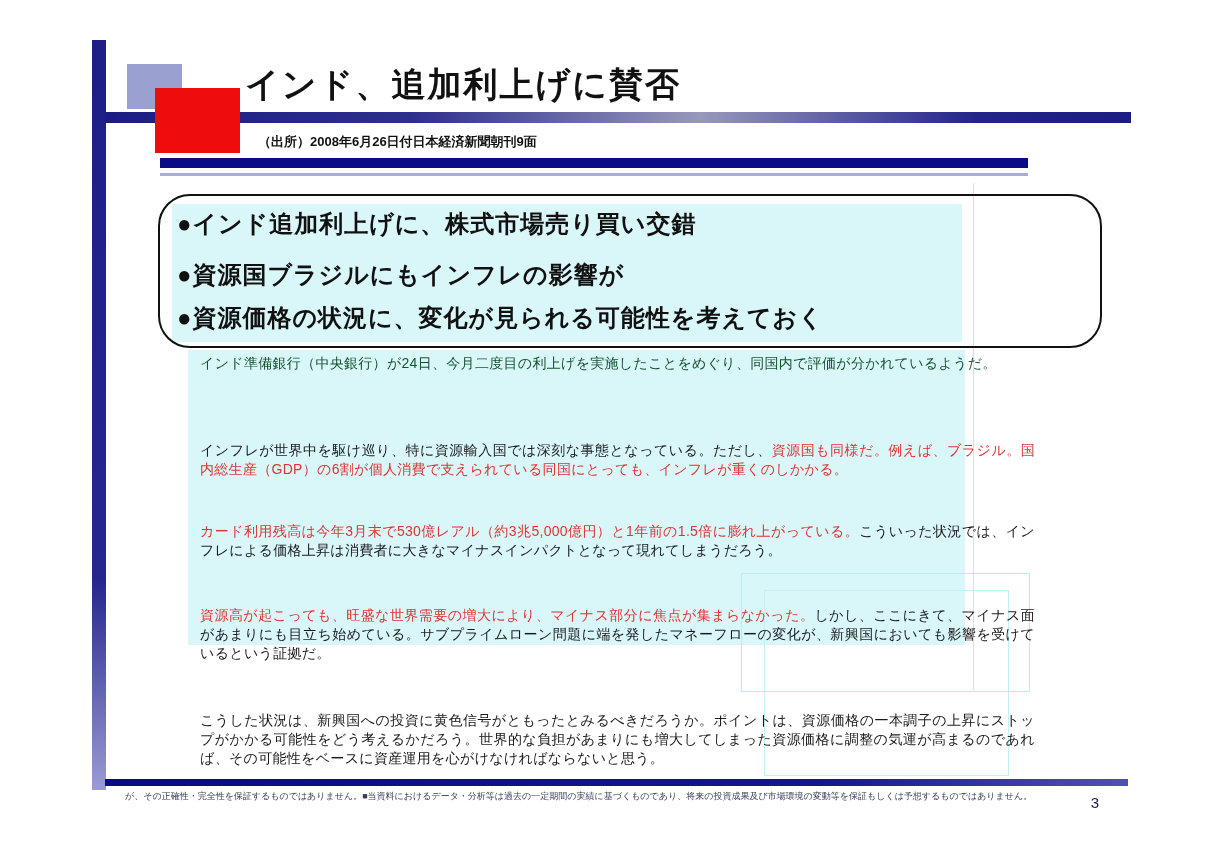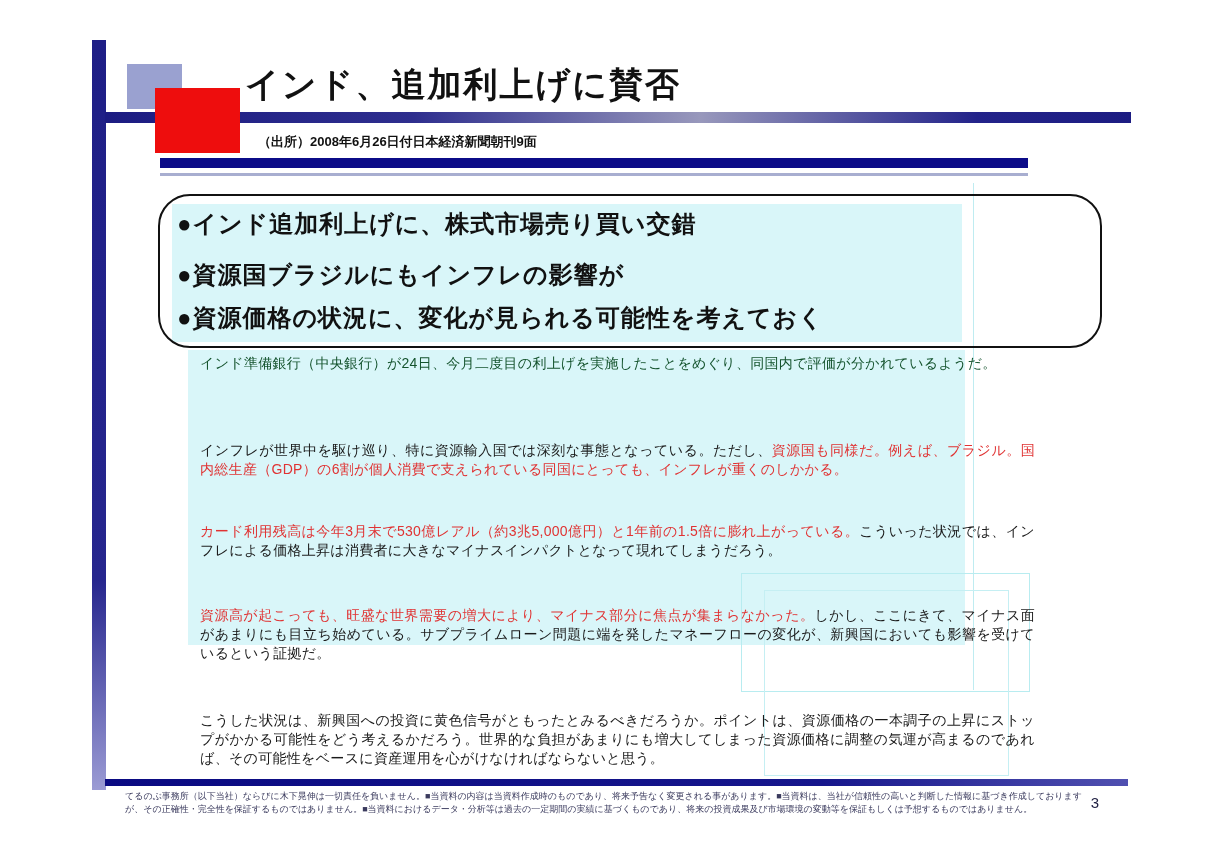--- a/index.html
+++ b/index.html
@@ -86,16 +86,15 @@
 </div>
 
 <div class="abs para" style="top:354px"><span style="color: #14532d;">インド準備銀行（中央銀行）が24日、今月二度目の利上げを実施したことをめぐり、同国内で評価が分かれているようだ。</span></div>
 <div class="abs para" style="top:441px"><span style="color: rgb(26, 26, 26);">インフレが世界中を駆け巡り、特に資源輸入国では深刻な事態となっている。ただし、</span><span style="color: rgb(224, 51, 51);">資源国も同様だ。例えば、ブラジル。国内総生産（GDP）の6割が個人消費で支えられている同国にとっても、インフレが重くのしかかる。</span></div>
 <div class="abs para" style="top:522px"><span style="color: rgb(224, 51, 51);">カード利用残高は今年3月末で530億レアル（約3兆5,000億円）と1年前の1.5倍に膨れ上がっている。</span><span style="color: rgb(26, 26, 26);">こういった状況では、インフレによる価格上昇は消費者に大きなマイナスインパクトとなって現れてしまうだろう。</span></div>
 <div class="abs para" style="top:606px"><span style="color: rgb(224, 51, 51);">資源高が起こっても、旺盛な世界需要の増大により、マイナス部分に焦点が集まらなかった。</span><span style="color: rgb(26, 26, 26);">しかし、ここにきて、マイナス面があまりにも目立ち始めている。サブプライムローン問題に端を発したマネーフローの変化が、新興国においても影響を受けているという証拠だ。</span></div>
 <div class="abs para" style="top:711px"><span style="color: rgb(26, 26, 26);">こうした状況は、新興国への投資に黄色信号がともったとみるべきだろうか。ポイントは、資源価格の一本調子の上昇にストップがかかる可能性をどう考えるかだろう。世界的な負担があまりにも増大してしまった資源価格に調整の気運が高まるのであれば、その可能性をベースに資産運用を心がけなければならないと思う。</span></div>
 
 <div class="abs footer-bar"></div>
 <div class="abs footer-text">
-  <div class="footer-line">てるのぶ事務所（以下当社）ならびに木下晃伸は一切責任を負いません。■当資料の内容は当資料作成時のものであり、将来予告なく変更される事があります。■当資料は、当社が信頼性の高いと判断した情報に基づき作成しております</div>
   <div class="footer-line">が、その正確性・完全性を保証するものではありません。■当資料におけるデータ・分析等は過去の一定期間の実績に基づくものであり、将来の投資成果及び市場環境の変動等を保証もしくは予想するものではありません。</div>
 </div>
 <div class="abs page-num">3</div>
 
 </body></html>

